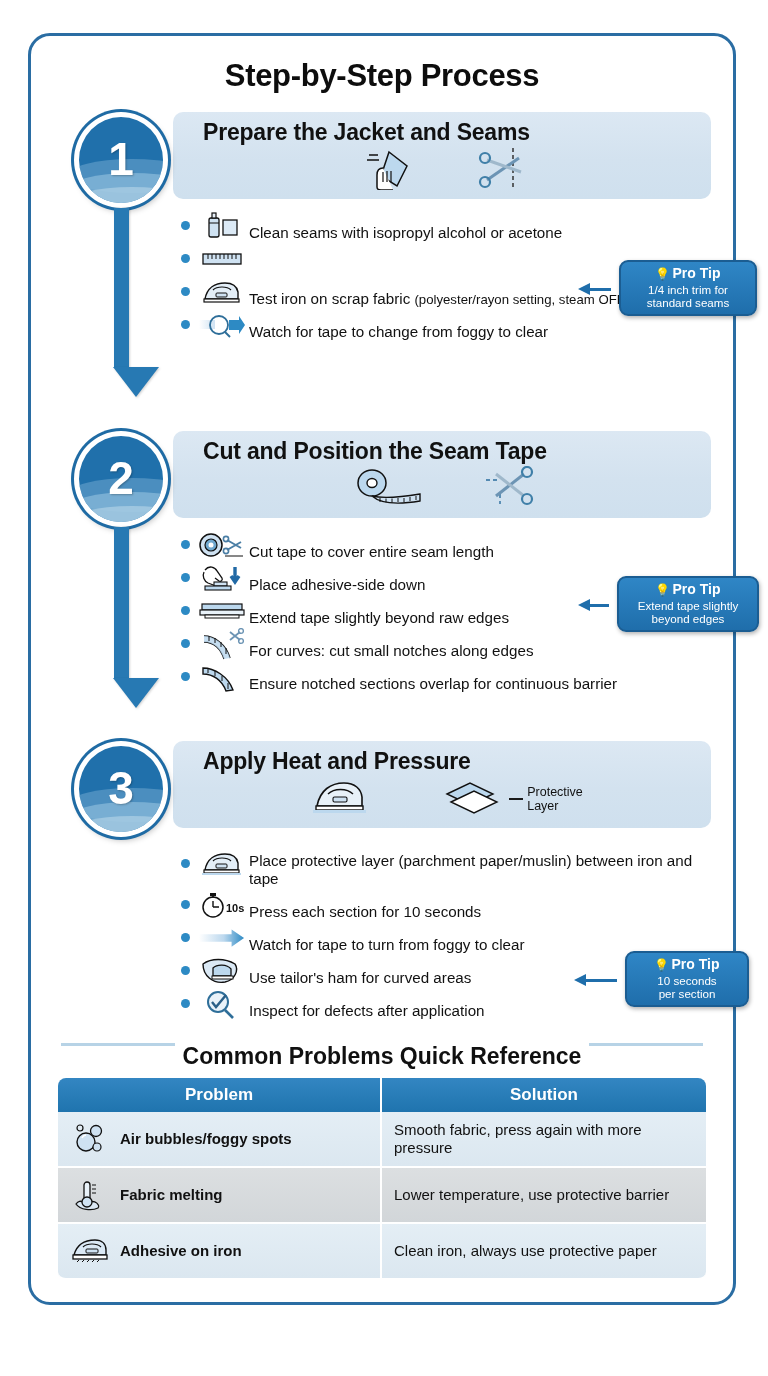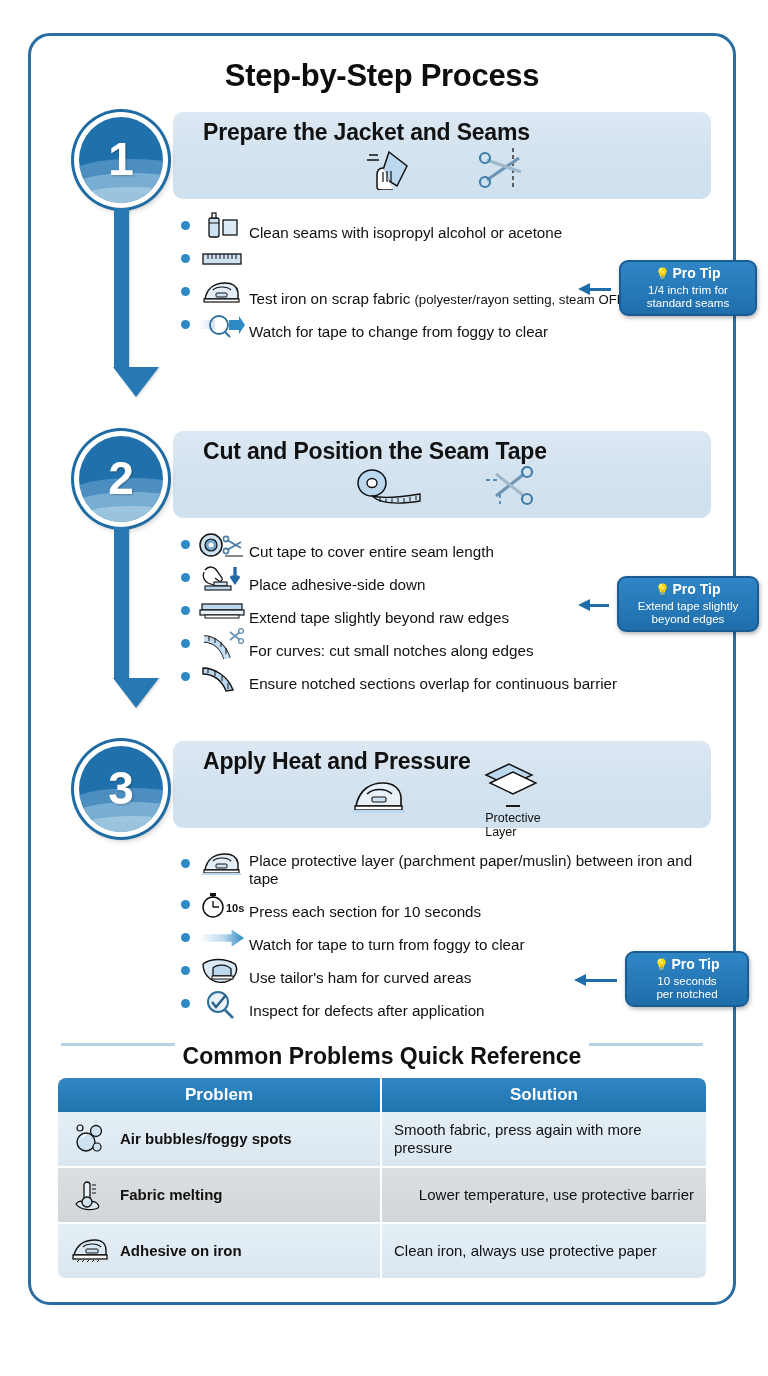--- a/index.html
+++ b/index.html
@@ -83,21 +83,21 @@
     font-size:23px;font-weight:bold;color:#111;
     line-height:1.1;
     letter-spacing:-.2px;
     margin-left:6px;
   }
   .head-icons{
     display:flex;justify-content:center;align-items:center;
     gap:56px;height:46px;margin-top:2px;
   }
   .head-icons.three{gap:70px;}
-  .prot-wrap{display:flex;align-items:center;gap:4px;flex-direction:column;}
+  .prot-wrap{display:flex;align-items:center;gap:4px;}
   .prot-label{
     font-size:12.5px;color:#111;line-height:1.12;text-align:left;
     font-weight:400;
   }
   .dashline{width:14px;height:2px;background:#1a1a1a;}
 
   
   .bullets{margin-top:10px;padding-left:8px;}
   .brow{
     display:flex;align-items:center;
@@ -168,21 +168,21 @@
   table.qref th.first{border-top-left-radius:8px;}
   table.qref th.last{border-top-right-radius:8px;}
   table.qref td{
     padding:9px 12px;vertical-align:middle;font-size:15px;color:#111;
     border-right:2px solid #ffffff;
     border-bottom:2px solid #ffffff;
     line-height:1.2;
   }
   table.qref td:last-child{border-right:none;}
   tr.odd td{background:linear-gradient(180deg,#e4eef5 0%,#dbe7f0 100%);}
-  tr.even td{background:linear-gradient(180deg,#dcdfe1 0%,#d2d6d9 100%);text-align:right;}
+  tr.even td{background:linear-gradient(180deg,#dcdfe1 0%,#d2d6d9 100%);}
   .prob-cell{display:flex;align-items:center;gap:10px;}
   .prob-cell .ptxt{font-weight:bold;font-size:15px;}
   .prob-icon{width:40px;height:36px;flex:0 0 auto;display:flex;align-items:center;justify-content:center;}
   tr.last td:first-child{border-bottom-left-radius:8px;}
   tr.last td:last-child{border-bottom-right-radius:8px;}
 </style>
 </head>
 <body>
 
 <div class="frame">
@@ -556,21 +556,21 @@
         </div>
       </div>
     </div>
 
     <div class="protip" style="right:-16px;top:210px;width:104px;">
       <div class="pt-head">
         <span class="bulb">💡</span><span>Pro Tip</span>
       </div>
       <div class="pt-body">
         <div>10 seconds</div>
-        <div>per notched</div>
+        <div>per section</div>
       </div>
       <div class="pt-arrow" style="left:-42px;width:32px;"></div>
     </div>
   </div>
 
   <div>
     <div class="tbl-head-wrap">
       <span class="tline"></span>
       <span class="tbl-title">Common Problems Quick Reference</span>
       <span class="tline"></span>

